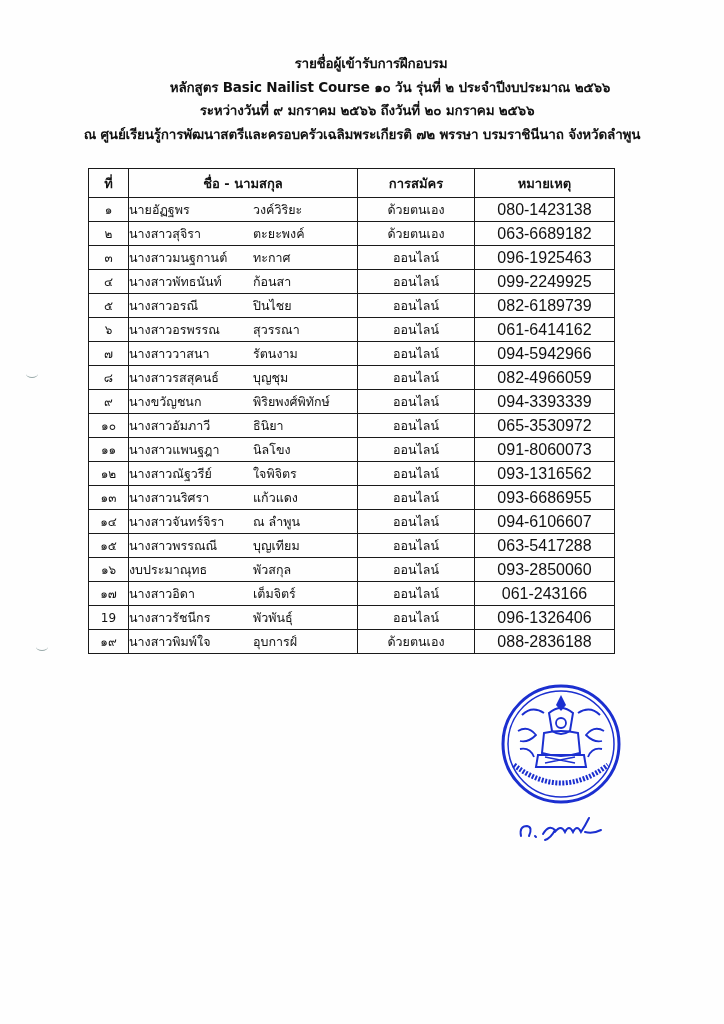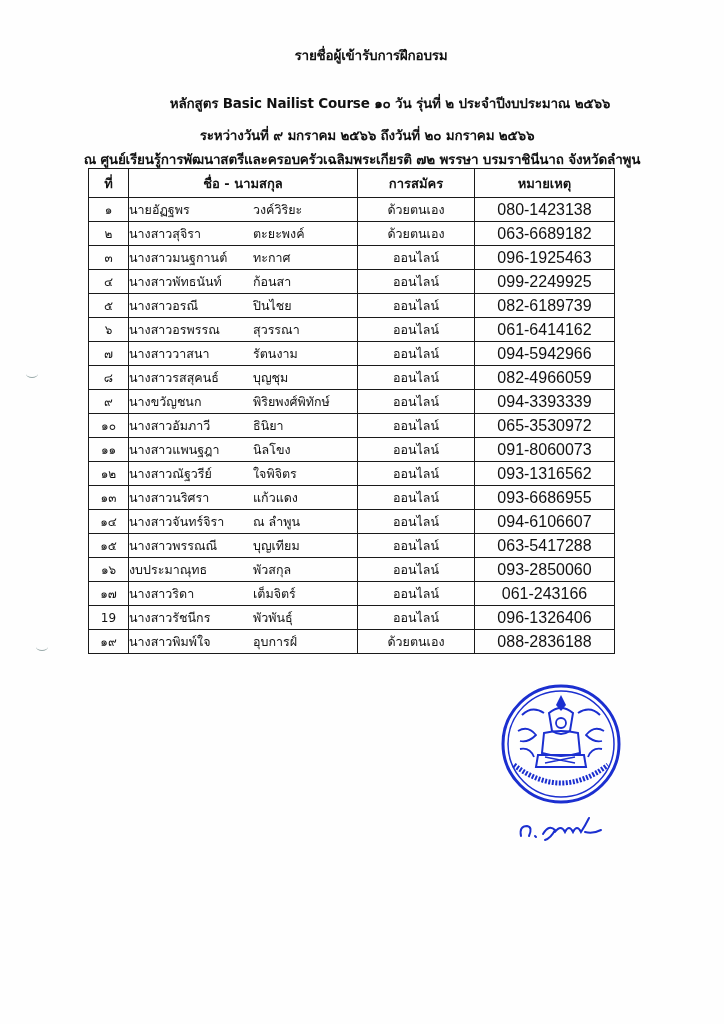--- a/index.html
+++ b/index.html
@@ -3,23 +3,23 @@
 <meta charset="utf-8">
 <style>
   html, body { margin:0; padding:0; }
   body {
     width:724px; height:1024px; background:#ffffff; position:relative; overflow:hidden;
     font-family:"DejaVu Sans", "Liberation Sans", sans-serif; color:#111;
   }
   .page { position:absolute; left:0; top:0; width:724px; height:1024px; background:#fefefe; }
   .title-block { position:absolute; left:0; top:44px; width:724px; text-align:center; }
   .title-line { font-size:13.5px; font-weight:bold; line-height:23.5px; white-space:nowrap; letter-spacing:-0.2px; }
-  .title-line.l1 { padding-left:18px; }
-  .title-line.l2 { padding-left:56px;margin-top:24px; }
-  .title-line.l3 { padding-left:10px;margin-top:9px; }
+  .title-line.l1 { padding-left:18px;margin-top:8px; }
+  .title-line.l2 { padding-left:56px; }
+  .title-line.l3 { padding-left:10px; }
   .title-line.l4 { padding-left:0px; }
 
   table.roster {
     position:absolute; left:88px; top:168px; border-collapse:collapse;
     font-size:12.5px;
   }
   table.roster th, table.roster td {
     border:1.6px solid #1a1a1a; padding:0; height:23px; white-space:nowrap;
   }
   table.roster th { height:28px; font-weight:bold; font-size:13px; text-align:center; }
@@ -164,21 +164,21 @@
           <td class="note">063-5417288</td>
         </tr>
         <tr>
           <td class="no">๑๖</td>
           <td class="name"><span class="first">งบประมาณุทธ</span><span class="last">พัวสกุล</span></td>
           <td class="reg">ออนไลน์</td>
           <td class="note">093-2850060</td>
         </tr>
         <tr>
           <td class="no">๑๗</td>
-          <td class="name"><span class="first">นางสาวริดา</span><span class="last">เต็มจิตร์</span></td>
+          <td class="name"><span class="first">นางสาวอิดา</span><span class="last">เต็มจิตร์</span></td>
           <td class="reg">ออนไลน์</td>
           <td class="note">061-243166</td>
         </tr>
         <tr>
           <td class="no">19</td>
           <td class="name"><span class="first">นางสาวรัชนีกร</span><span class="last">พัวพันธุ์</span></td>
           <td class="reg">ออนไลน์</td>
           <td class="note">096-1326406</td>
         </tr>
         <tr>

